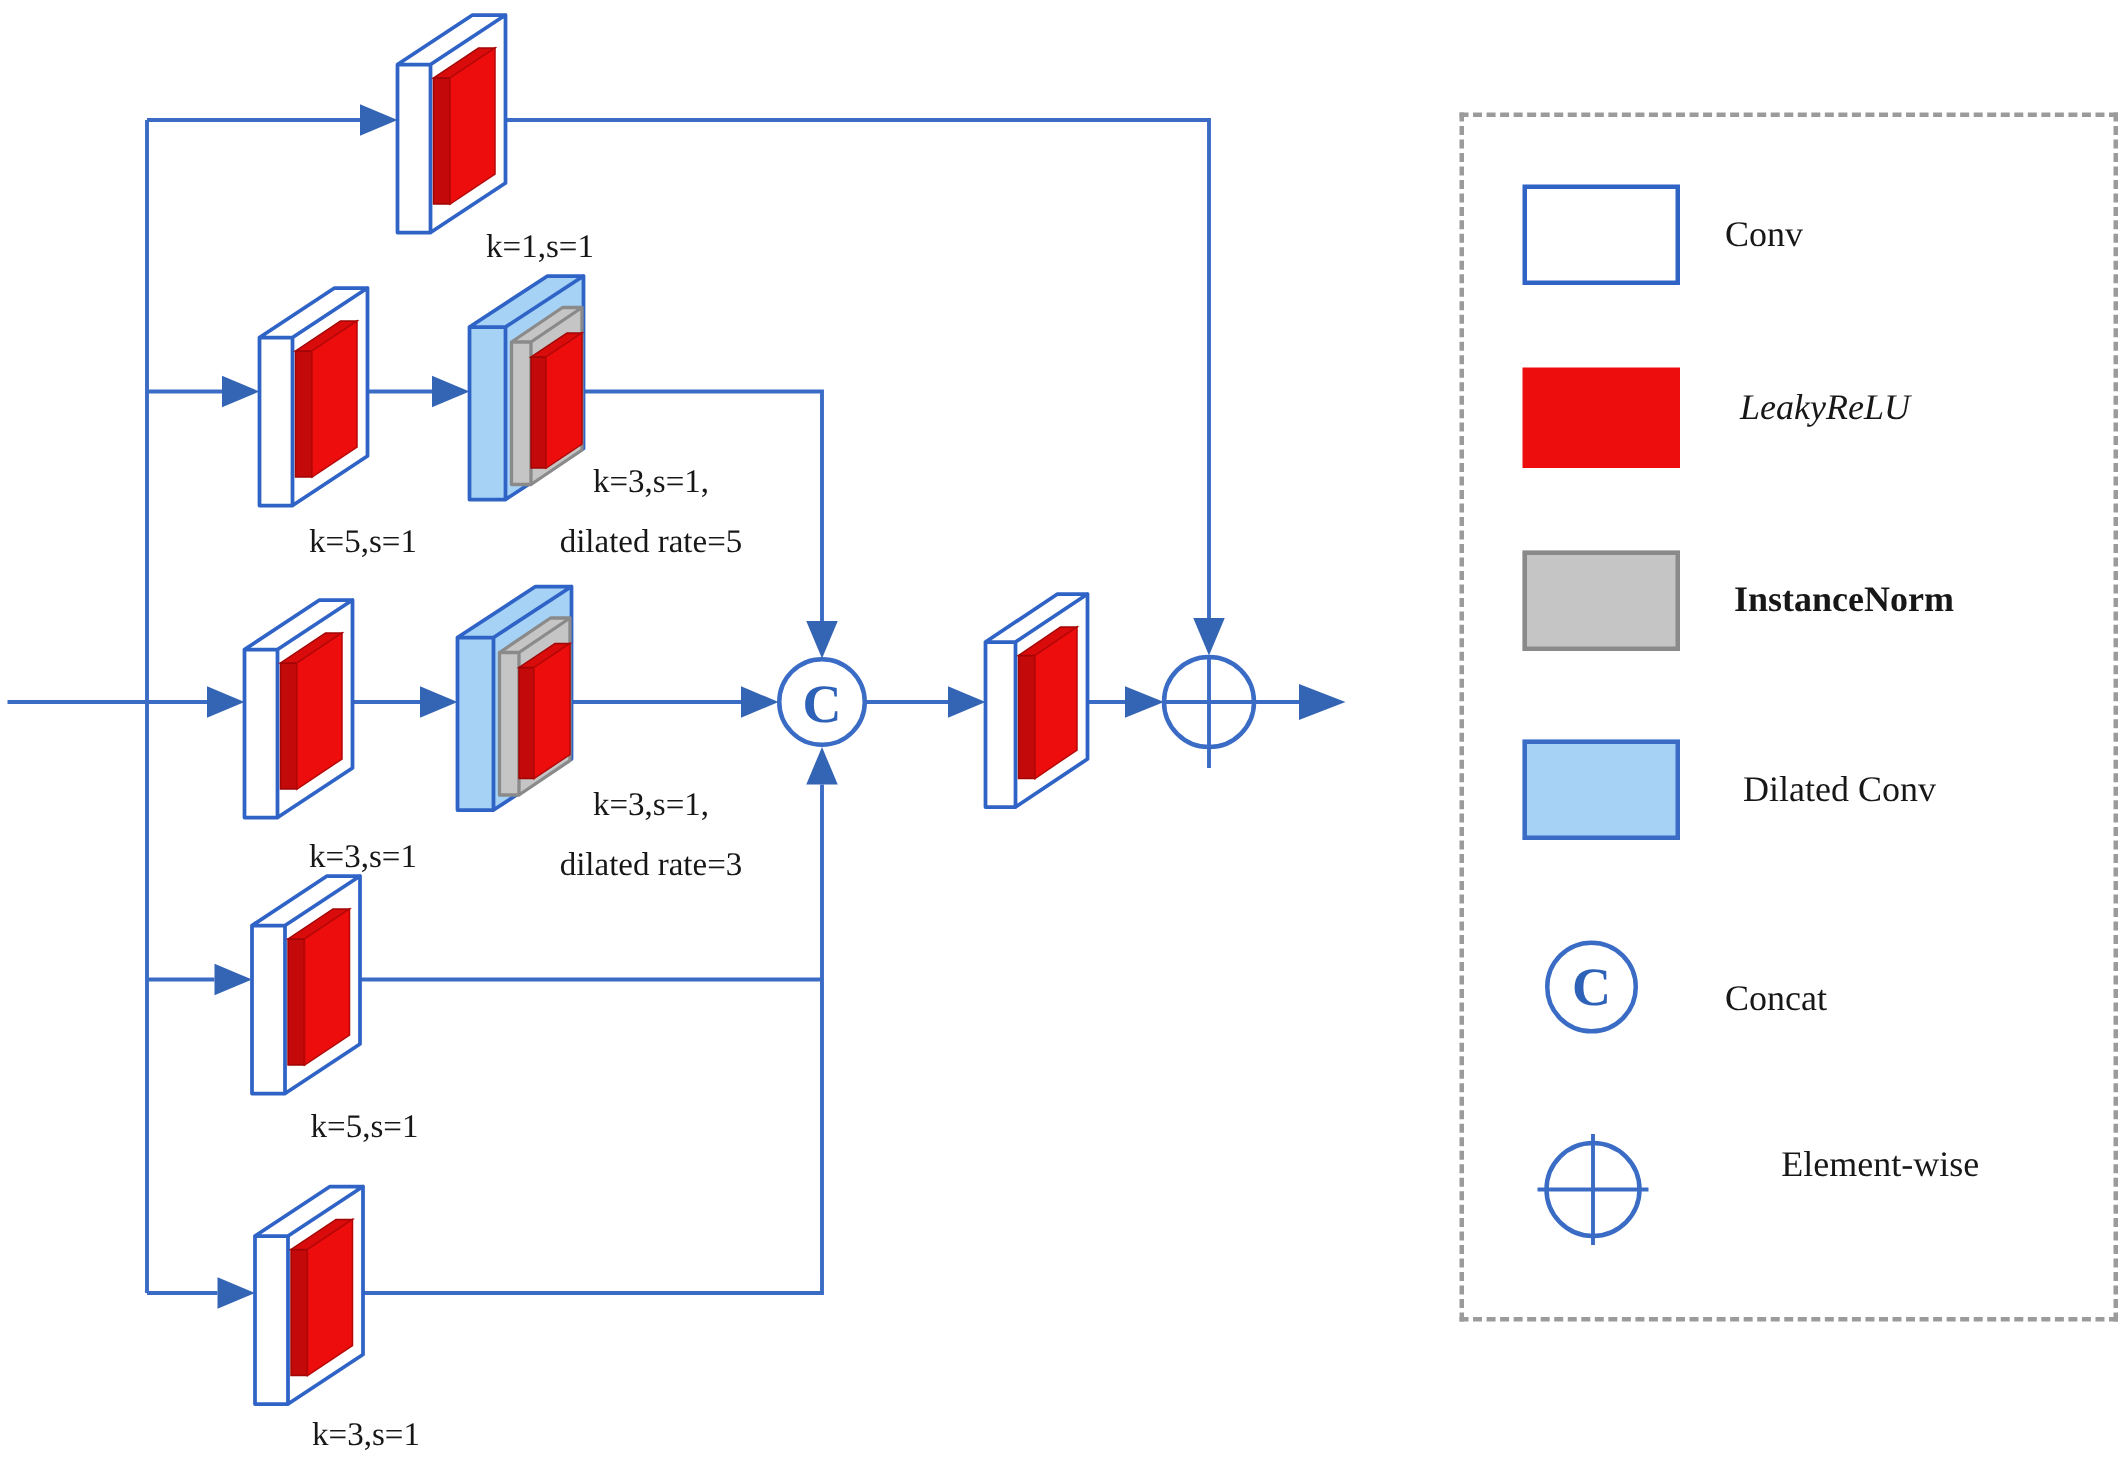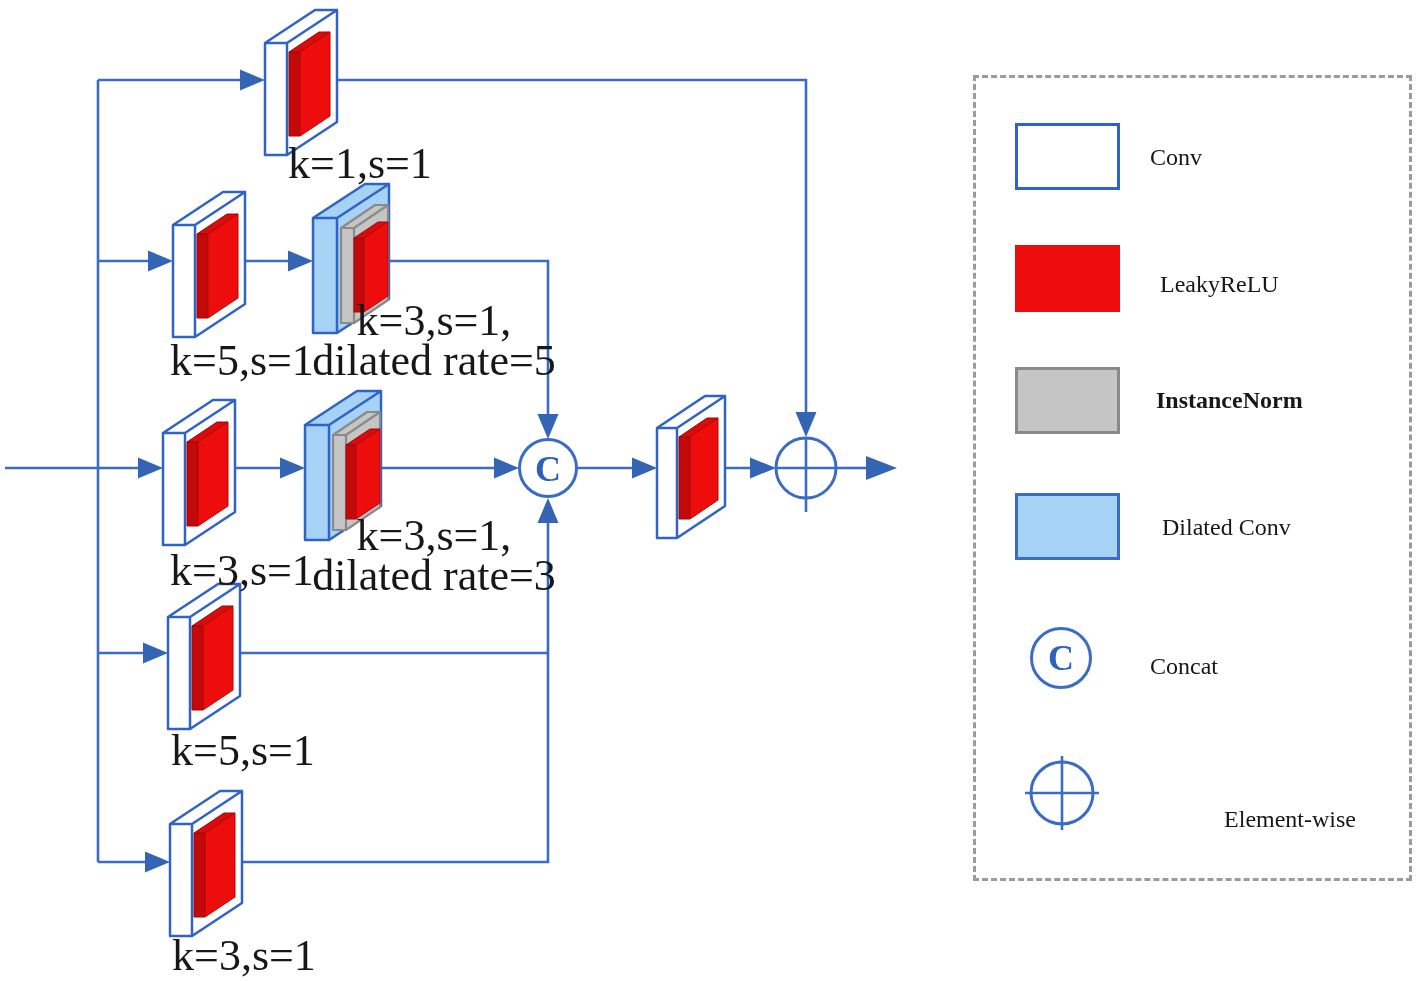--- a/index.html
+++ b/index.html
@@ -14,38 +14,38 @@
   .dil-slab{fill:#a6d2f6;stroke:#2f63c6;stroke-width:2.5;stroke-linejoin:round;}
   .gray-slab{fill:#c5c5c5;stroke:#8a8a8a;stroke-width:2.2;stroke-linejoin:round;}
   .red-left{fill:#c30909;stroke:#a00606;stroke-width:1;}
   .red-top{fill:#da0b0b;stroke:#a00606;stroke-width:1;}
   .red-front{fill:#ee0d0d;stroke:#b50707;stroke-width:1;}
   .node-circle{fill:#fff;stroke:#3a6cc6;stroke-width:3;}
   .cnode-text{font-family:"Liberation Serif","DejaVu Serif",serif;font-weight:bold;
               font-size:36px;fill:#2e61b8;text-anchor:middle;}
 
   
-  .dlabel{position:absolute;font-size:44px;line-height:40px;white-space:nowrap;
+  .dlabel{position:absolute;font-size:22px;line-height:40px;white-space:nowrap;
           transform:translateX(-50%);text-align:center;}
 
   
   .legend-box{position:absolute;left:973px;top:75px;width:433px;height:800px;
               border:3px dashed #9b9b9b;background:transparent;}
   .swatch{position:absolute;width:105px;height:67px;box-sizing:border-box;}
   .sw-conv{left:1015px;top:123px;background:#fff;border:3px solid #2f63c6;}
   .sw-leaky{left:1015px;top:245px;background:#ee0d0d;}
   .sw-inst{left:1015px;top:367px;background:#c5c5c5;border:3px solid #8a8a8a;}
   .sw-dil{left:1015px;top:493px;background:#a6d2f6;border:3px solid #3a6cc6;}
   .legend-label{position:absolute;font-size:24px;line-height:42px;white-space:nowrap;}
   .ll-conv{left:1150px;top:136px;}
-  .ll-leaky{left:1160px;top:263px;}
+  .ll-leaky{left:1160px;top:251px;font-style:italic;}
   .ll-inst{left:1156px;top:379px;font-weight:bold;}
   .ll-dil{left:1162px;top:506px;}
   .ll-concat{left:1150px;top:645px;}
-  .ll-sum{left:1151px;top:756px;width:205px;text-align:right;white-space:normal;margin-top:42px;}
+  .ll-sum{left:1151px;top:756px;width:205px;text-align:center;white-space:normal;}
   .concat-sym{position:absolute;left:1030px;top:627px;width:62px;height:62px;box-sizing:border-box;
               border:3px solid #3a6cc6;border-radius:50%;display:flex;align-items:center;
               justify-content:center;font-weight:bold;font-size:36px;color:#2e61b8;}
   .sum-sym{position:absolute;left:1024px;top:755px;}
 </style>
 </head>
 <body>
 
 <div class="stage">
 

